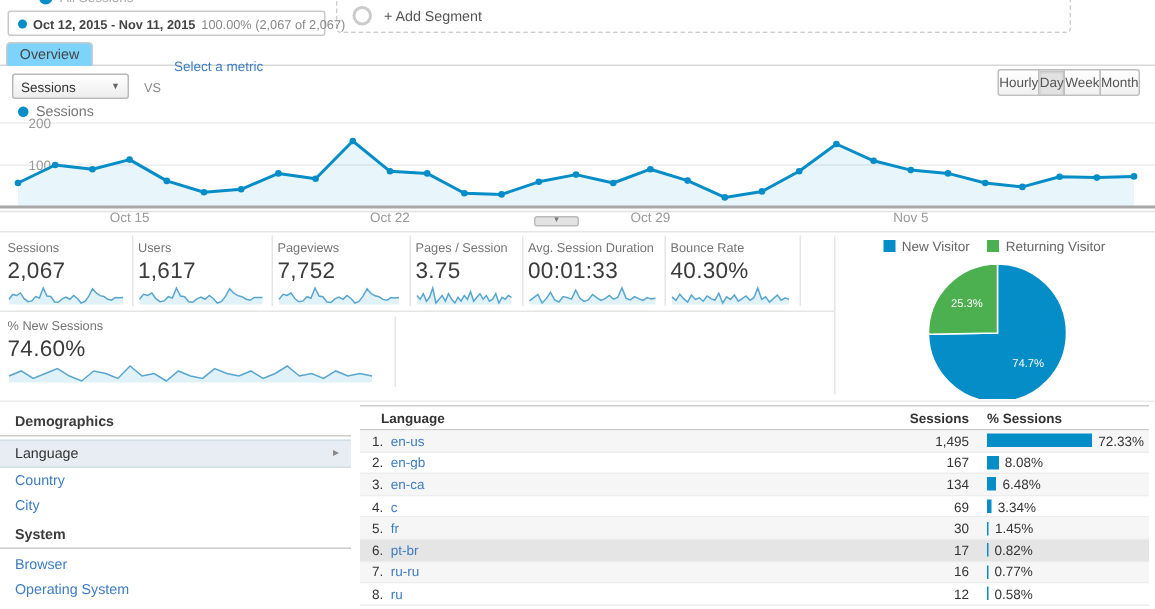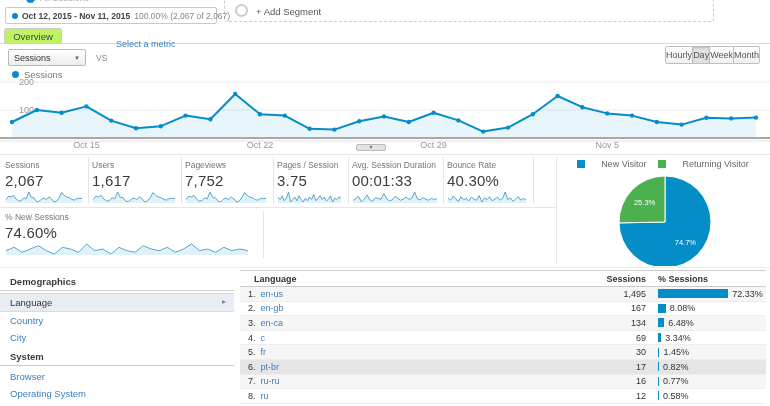--- a/index.html
+++ b/index.html
@@ -21,21 +21,21 @@
   .sb-item{padding:3px 10px;font-size:9.5px;position:relative;cursor:pointer}
   .sb-item.active{background:#e7edf3;border-top:1px solid #d3dde6;border-bottom:1px solid #d3dde6;color:#333}
   .sb-arrow{position:absolute;right:8px;top:3px;font-size:8px;color:#888}
   .t-head{display:flex;align-items:center;height:17px;border-top:1px solid #ccc;border-bottom:1px solid #ccc;
           font-weight:bold;font-size:9px;color:#333}
   .t-row{display:flex;align-items:center;height:14.6px;border-bottom:1px solid #ededed;font-size:9px}
   .t-col-lang{flex:1;padding-left:8px;white-space:nowrap;overflow:hidden}
   .t-col-sess{width:75px;text-align:right;color:#333}
   .t-col-pct{width:120px;padding-left:12px;display:flex;align-items:center}
   .pct-bar{height:9px;background:#058dc7;flex:none}
-  .legend-item{display:flex;align-items:center;gap:16px;font-size:9px;color:#666}
+  .legend-item{display:flex;align-items:center;gap:4px;font-size:9px;color:#666}
   .legend-sq{width:8px;height:8px;display:inline-block}
 </style>
 </head>
 <body>
 
 <div id="page">
 
   <div class="abs" style="left:26px;top:-6px;width:9px;height:9px;border-radius:50%;background:#058dc7"></div>
   <div class="abs" style="left:40px;top:-7px;color:#aaa;font-size:9px">All Sessions</div>
 
@@ -44,21 +44,21 @@
     <span style="font-size:8.5px;color:#444;font-weight:bold;white-space:nowrap">Oct 12, 2015 - Nov 11, 2015</span>
     <span style="font-size:8.5px;color:#888;margin-left:4px;white-space:nowrap">100.00% (2,067 of 2,067)</span>
   </div>
 
   <div class="abs" style="left:224px;top:-5px;width:490px;height:27px;border:1px dashed #ccc;border-radius:3px;display:flex;align-items:flex-end;padding:0 0 4px 10px">
     <span style="width:13px;height:13px;border:2px solid #ccc;border-radius:50%;margin-right:8px;flex:none"></span>
     <span style="font-size:9.5px;color:#555">+ Add Segment</span>
   </div>
 
   <div class="hline" style="left:0;top:43px;width:770px;border-color:#d8d8d8"></div>
-  <div class="abs" style="left:4px;top:28px;width:58px;height:16px;background:#bef264;border:1px solid #ccc;border-bottom:none;border-radius:3px 3px 0 0;text-align:center;line-height:15px;font-size:9.5px;color:#444;z-index:2">Overview</div>
+  <div class="abs" style="left:4px;top:28px;width:58px;height:16px;background:#7dd3fc;border:1px solid #ccc;border-bottom:none;border-radius:3px 3px 0 0;text-align:center;line-height:15px;font-size:9.5px;color:#444;z-index:2">Overview</div>
 
   <div class="abs" style="left:8px;top:49px;width:78px;height:17px;border:1px solid #b8b8b8;border-radius:2px;background:linear-gradient(#fff,#ededed);display:flex;align-items:center;justify-content:space-between;padding:0 5px;font-size:9px;color:#333">
     <span>Sessions</span>
     <span style="font-size:6px;color:#666">▼</span>
   </div>
   <span class="abs" style="left:96px;top:53px;font-size:8.5px;color:#888">VS</span>
   <a class="abs link" style="left:116px;top:39px;font-size:9px">Select a metric</a>
   <div class="abs" id="granularity" style="right:10px;top:46px;display:flex">
       <div class="gbtn">Hourly</div>
       <div class="gbtn active">Day</div>

